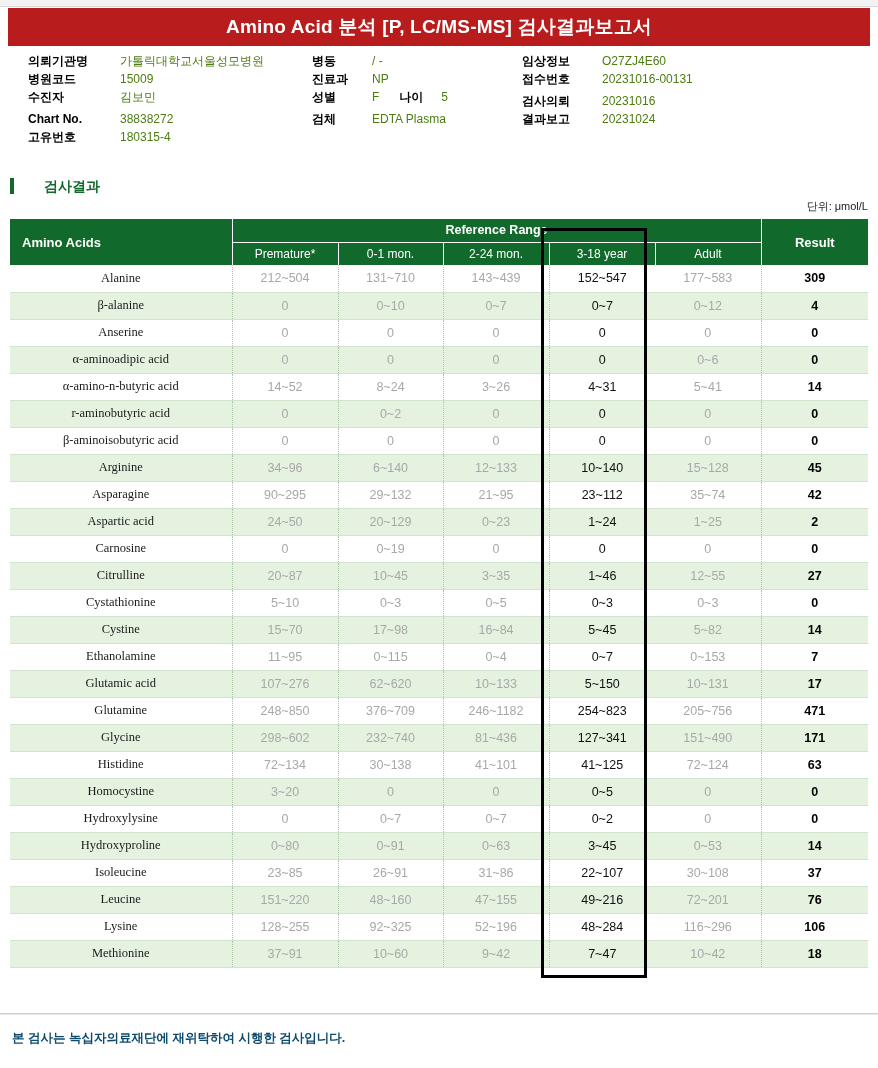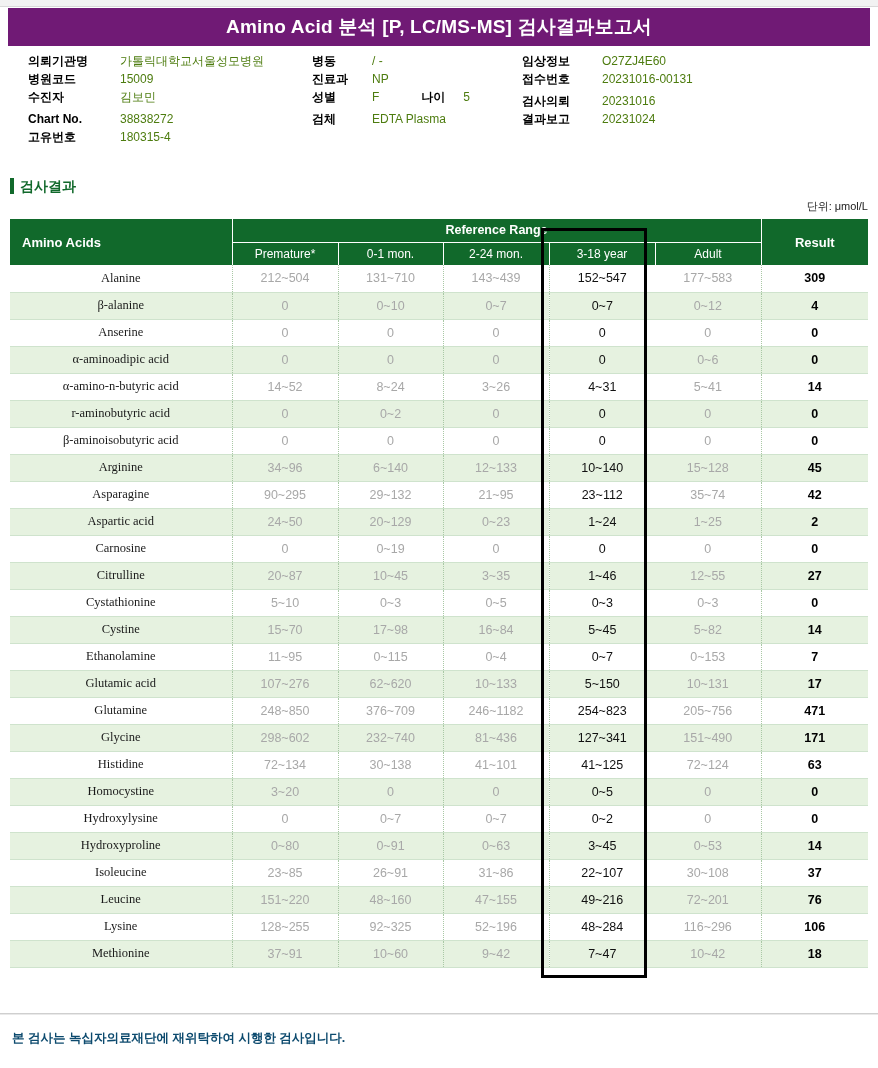--- a/index.html
+++ b/index.html
@@ -26,21 +26,21 @@
     width: 878px; height: 7px;
     background: #f2f2f2;
     border-bottom: 1px solid #d9d9d9;
   }
 
   
   #title-banner {
     position: absolute;
     left: 8px; top: 8px;
     width: 862px; height: 38px;
-    background: #701a75;
+    background: #b91c1c;
     display: flex;
     align-items: center;
     justify-content: center;
   }
   #title-banner .title-text {
     color: #ffffff;
     font-size: 19px;
     font-weight: bold;
     letter-spacing: 0.2px;
     white-space: nowrap;
@@ -75,30 +75,31 @@
   #info-col-3 .info-label { width: 80px; }
   .info-value {
     font-size: 12px;
     color: #4d7c0f;
     font-weight: normal;
   }
   .info-label-inline {
     font-weight: bold;
     font-size: 12px;
     color: #000000;
-    margin-left: 42px;
+    margin-left: 20px;
     margin-right: 18px;
   }
 
   
   #section-heading {
     position: absolute;
     left: 10px; top: 178px;
     display: flex;
     align-items: flex-start;
+    gap: 24px;
   }
   #section-heading .accent-bar {
     width: 4px; height: 16px;
     background: #11692b;
     margin-right: 6px;
   }
   #section-heading .section-title {
     font-size: 14px;
     font-weight: bold;
     color: #11692b;

